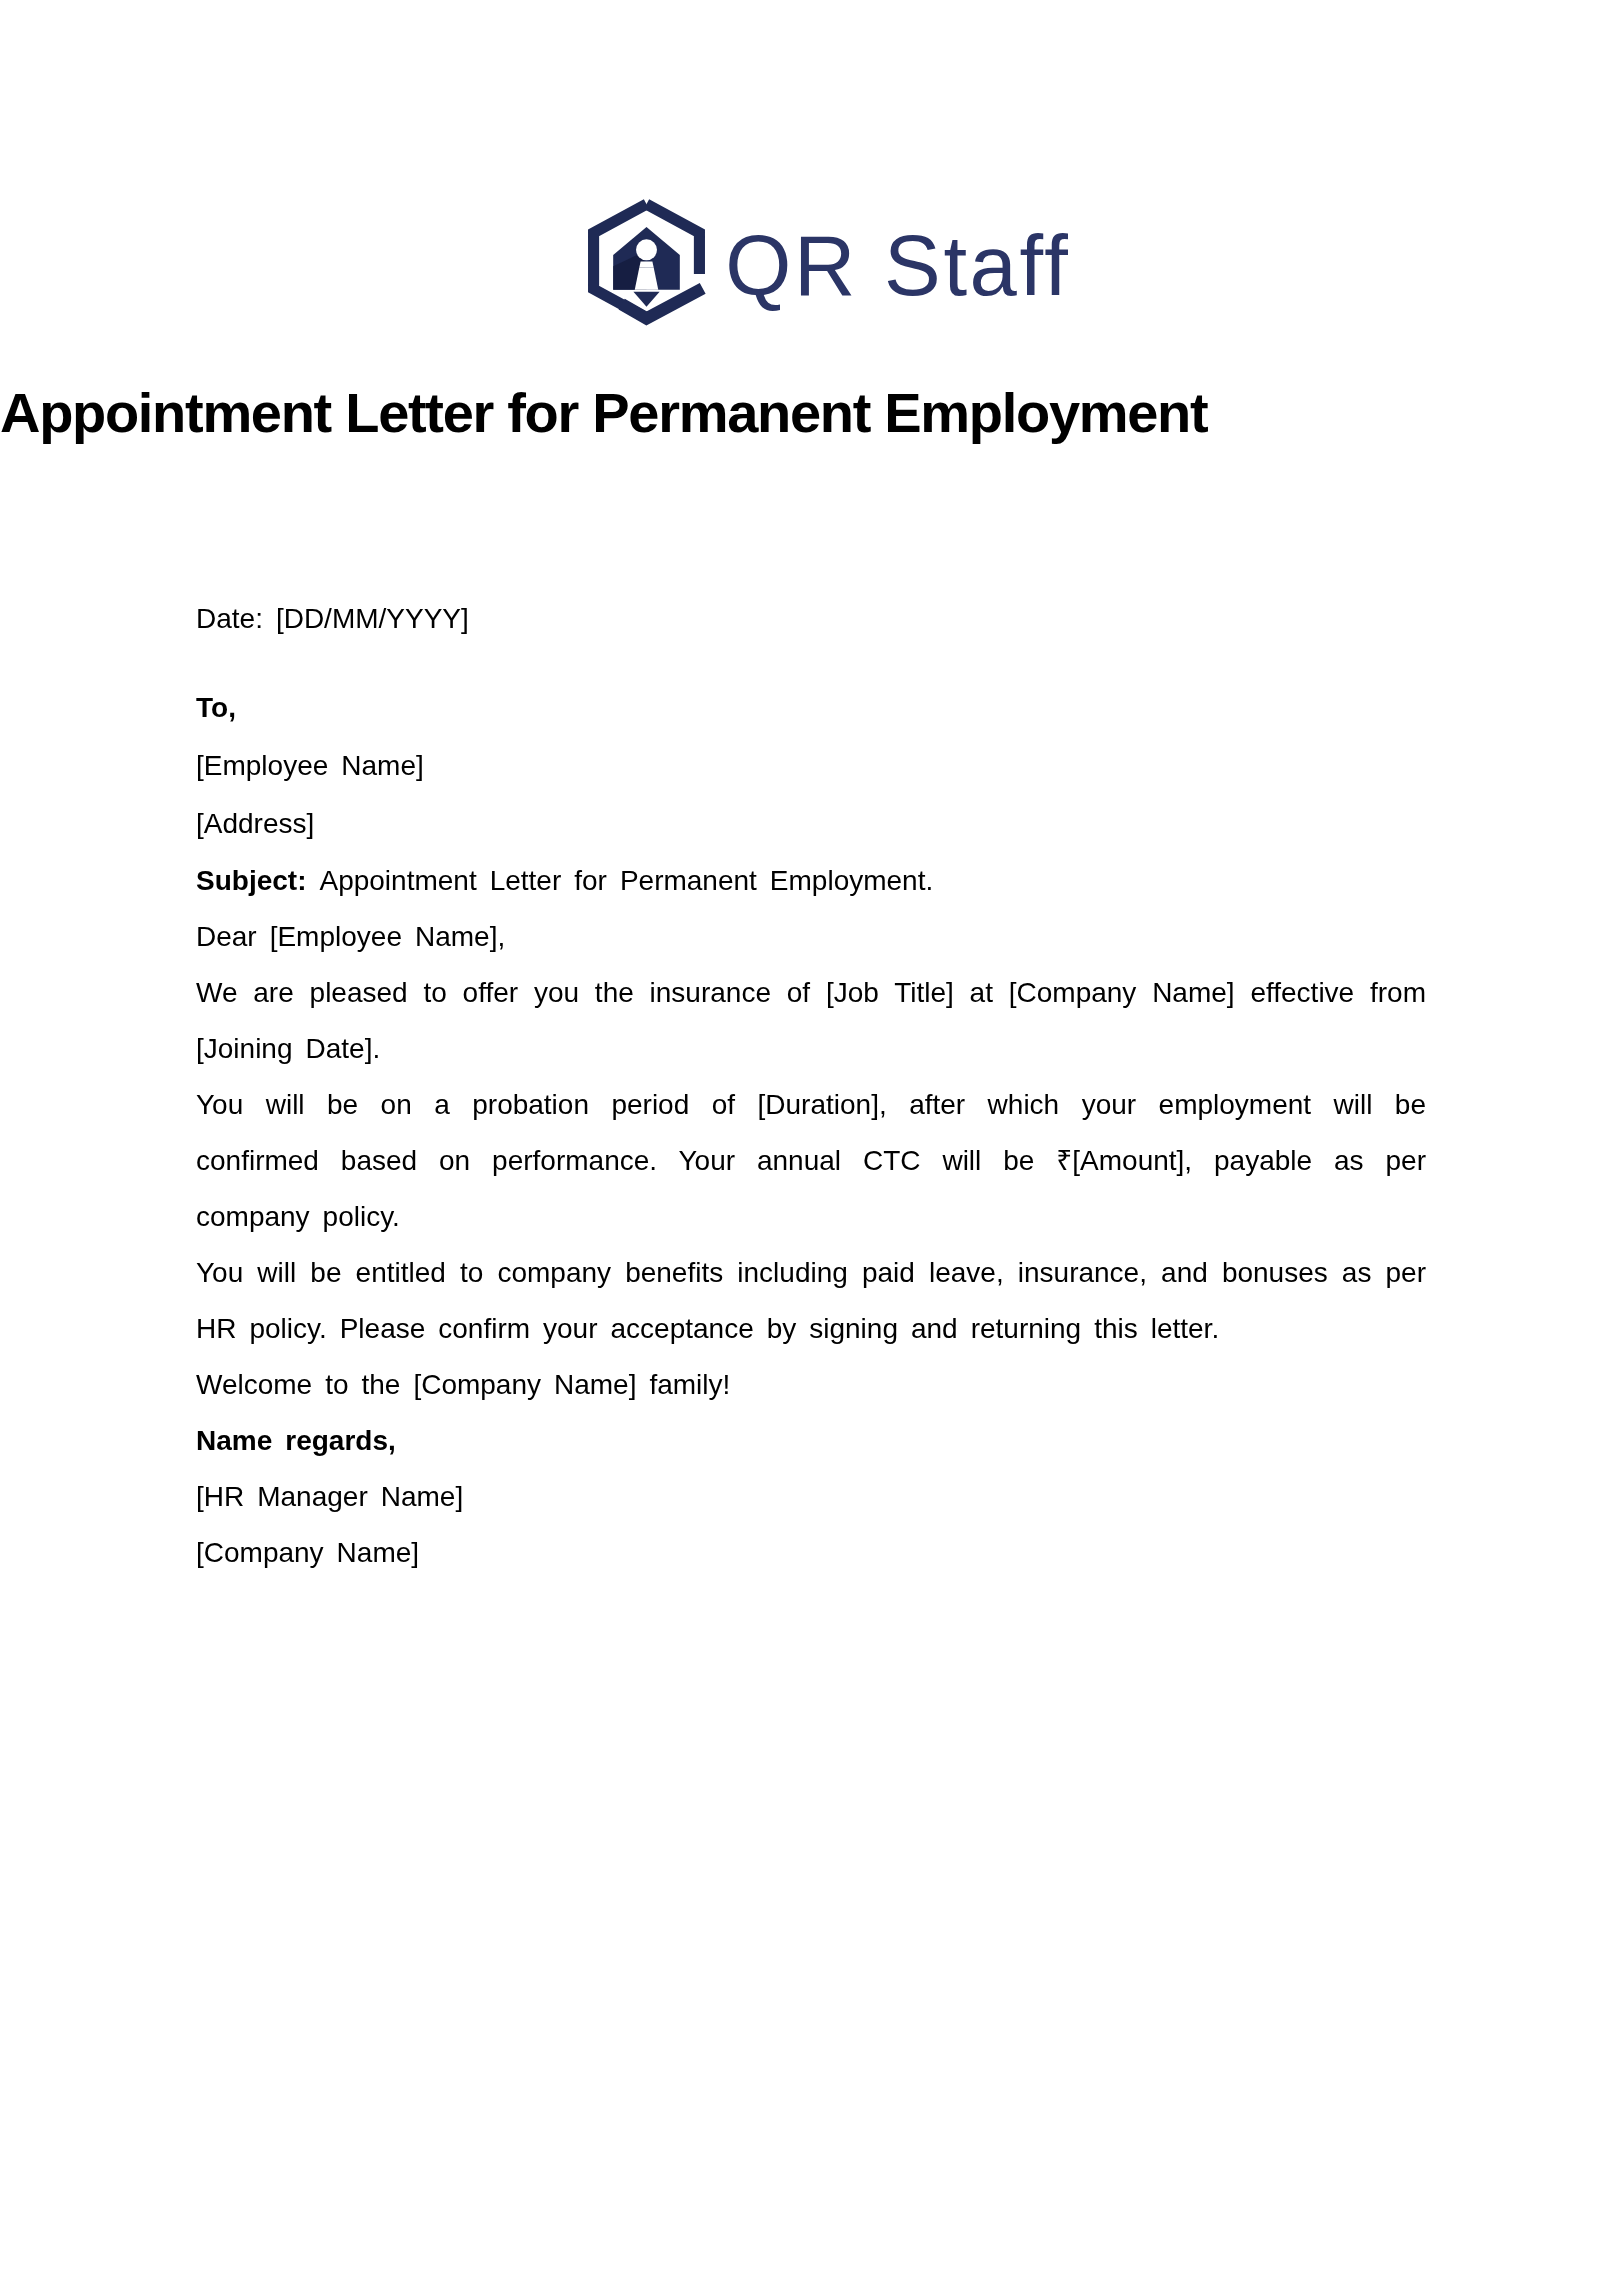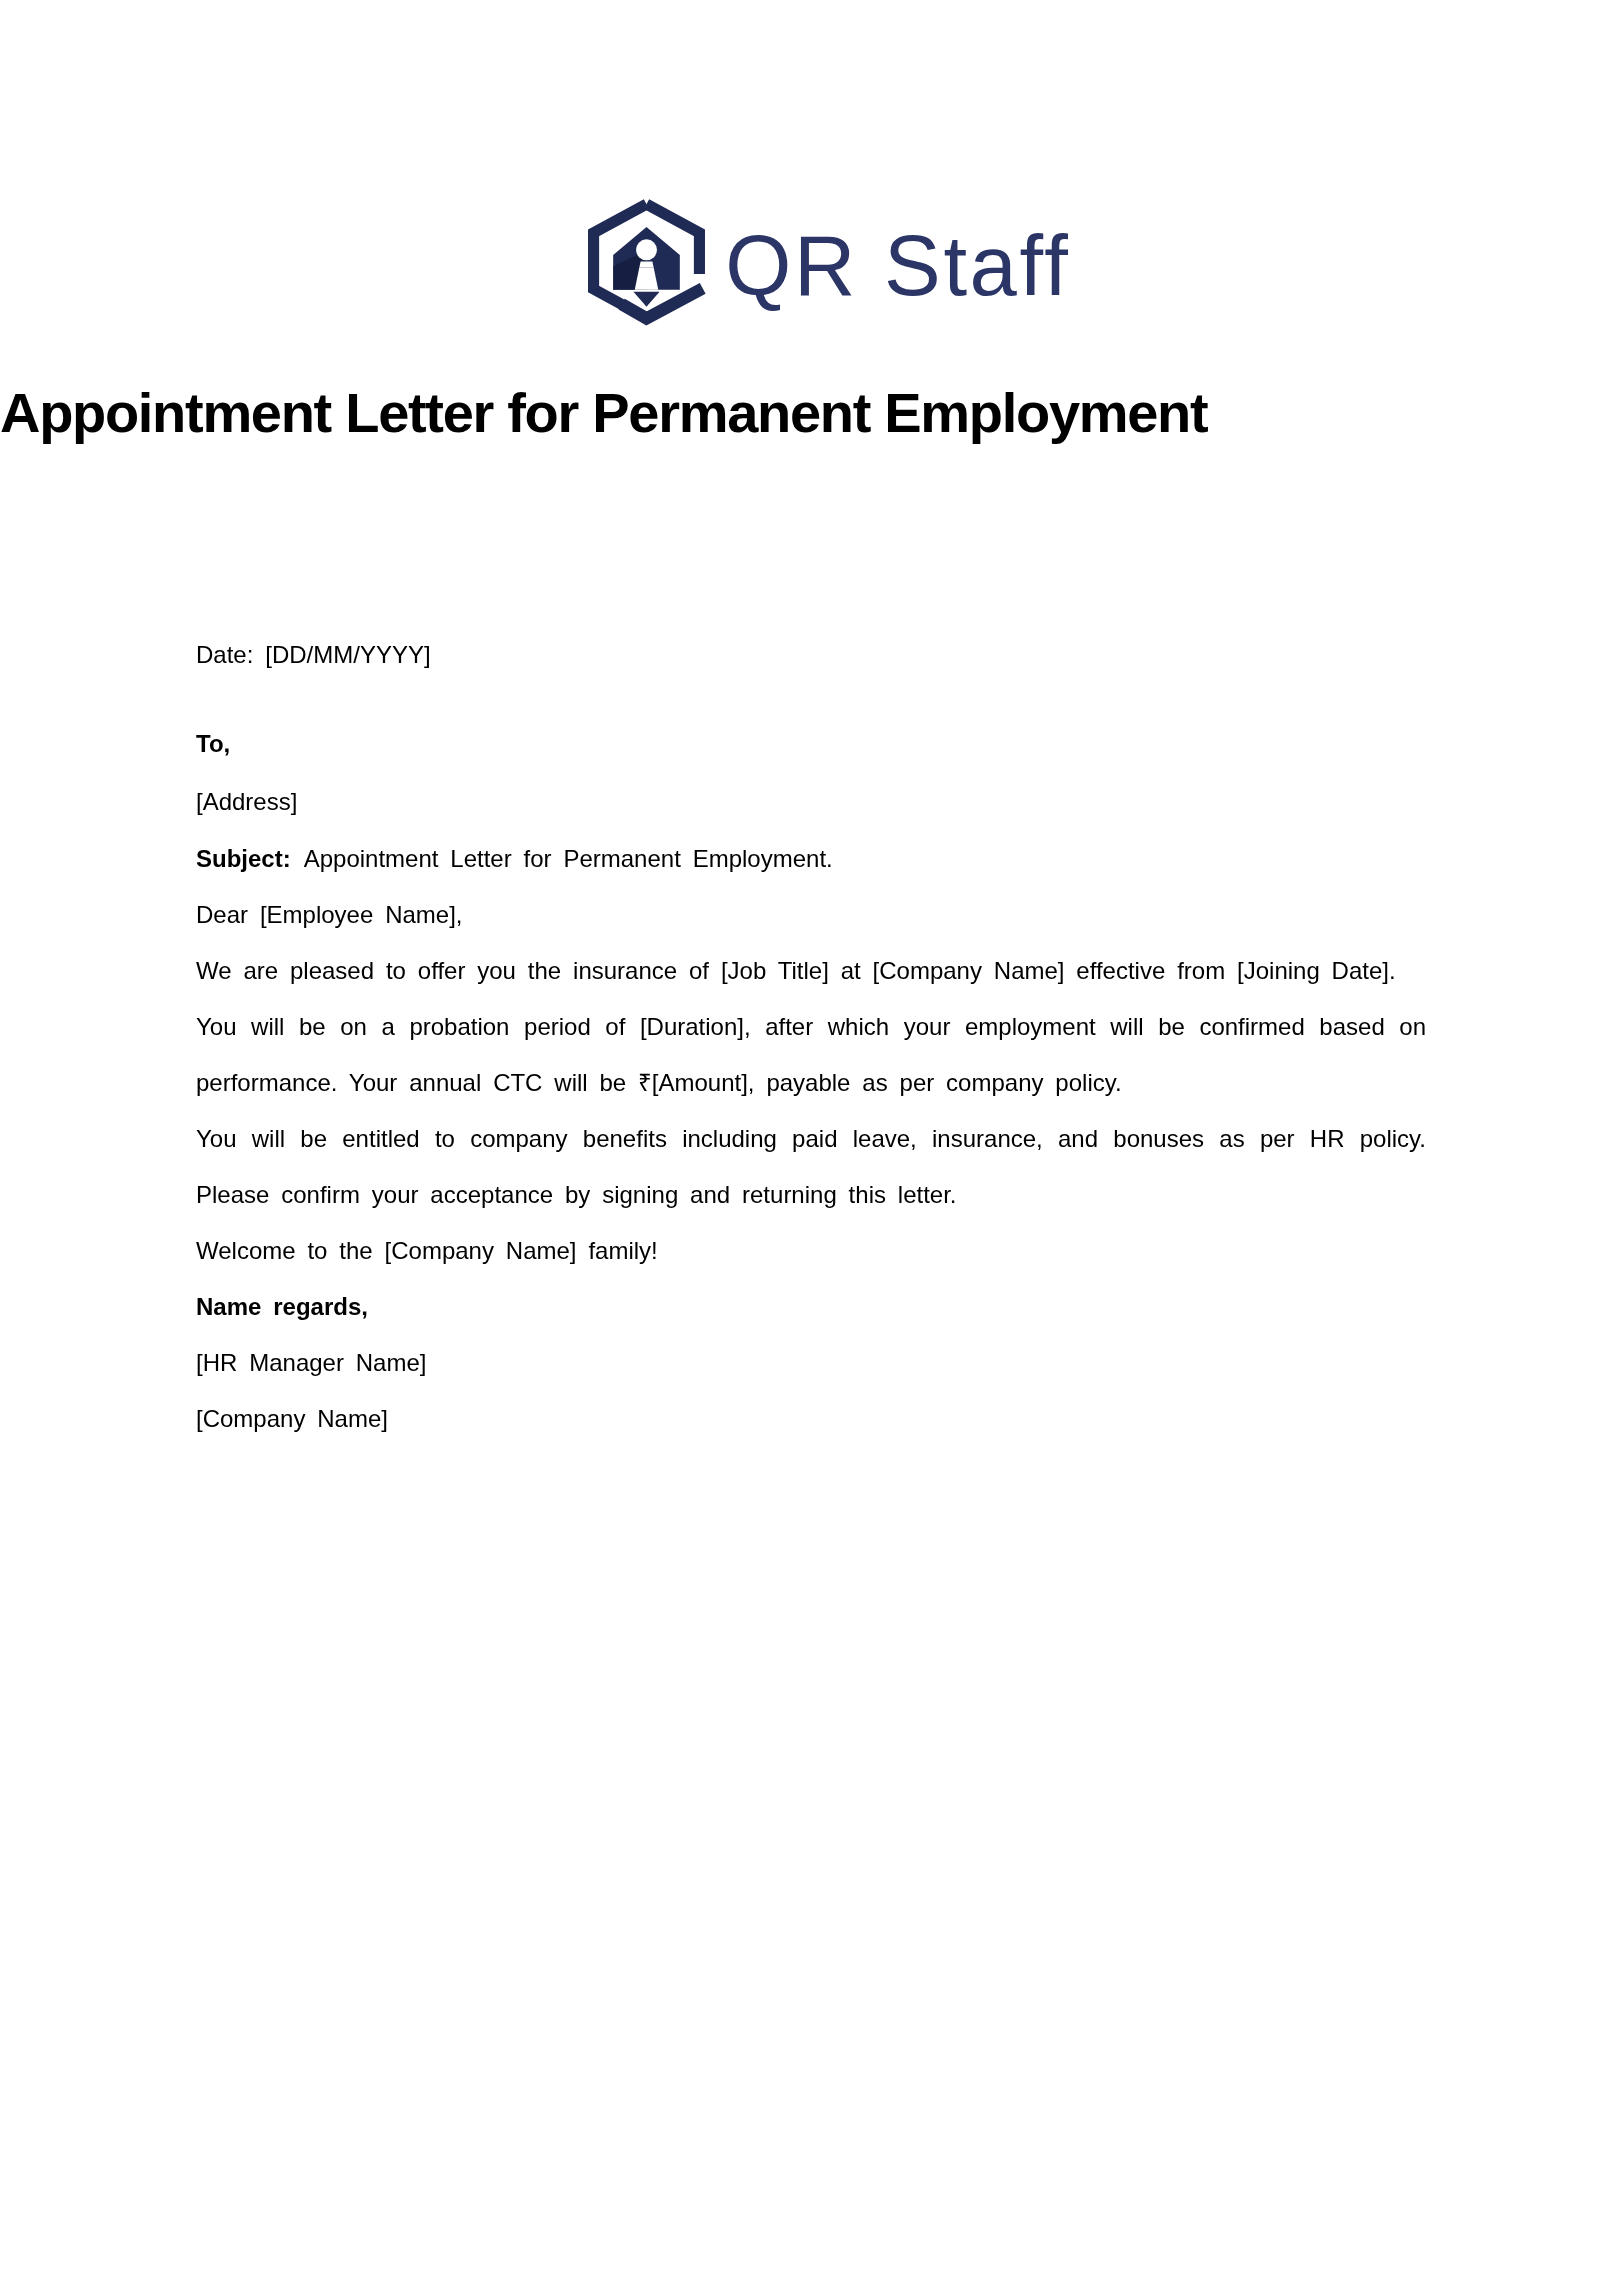--- a/index.html
+++ b/index.html
@@ -39,22 +39,22 @@
   
   .doc-title{
     position:absolute;top:385px;left:0;right:0;
     text-align:left;
     font-size:56px;line-height:56px;font-weight:bold;letter-spacing:-1.3px;
     color:var(--ink);white-space:nowrap;
   }
 
   
   .letter{
-    position:absolute;left:196px;top:627px;width:1230px;
-    font-size:24px;line-height:56px;word-spacing:5.2px;
+    position:absolute;left:196px;top:591px;width:1230px;
+    font-size:28px;line-height:56px;word-spacing:5.2px;
   }
   .letter p{margin:0;}
   .blk{margin-top:36px;}
   .address-block{margin-top:32px;line-height:58px;}
   .bold{font-weight:bold;}
   .para{text-align:justify;}
   .subject-text{margin-left:13px;}
 </style>
 </head>
 <body>
@@ -77,20 +77,21 @@
   </div>
 
   <div class="doc-title">Appointment Letter for Permanent Employment</div>
 
   <div class="letter">
 
     <p>Date: [DD/MM/YYYY]</p>
 
     <div class="address-block">
       <p class="bold">To,</p>
+      <p>[Employee Name]</p>
       <p>[Address]</p>
     </div>
 
     <p class="blk"><span class="bold">Subject:</span><span class="subject-text">Appointment Letter for Permanent Employment.</span></p>
 
     <p class="blk">Dear [Employee Name],</p>
 
     <p class="blk para">We are pleased to offer you the insurance of [Job Title] at [Company Name] effective from [Joining Date].</p>
 
     <p class="blk para">You will be on a probation period of [Duration], after which your employment will be confirmed based on performance. Your annual CTC will be ₹[Amount], payable as per company policy.</p>

